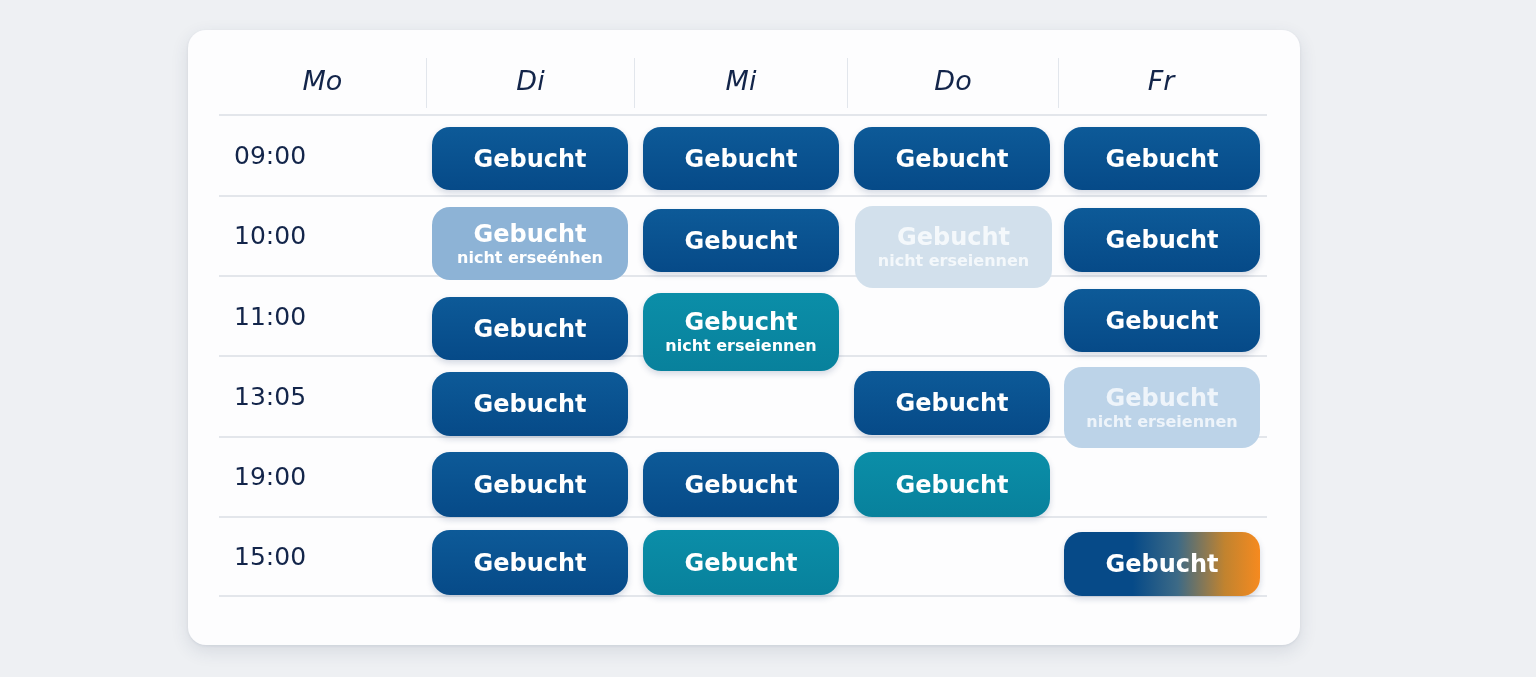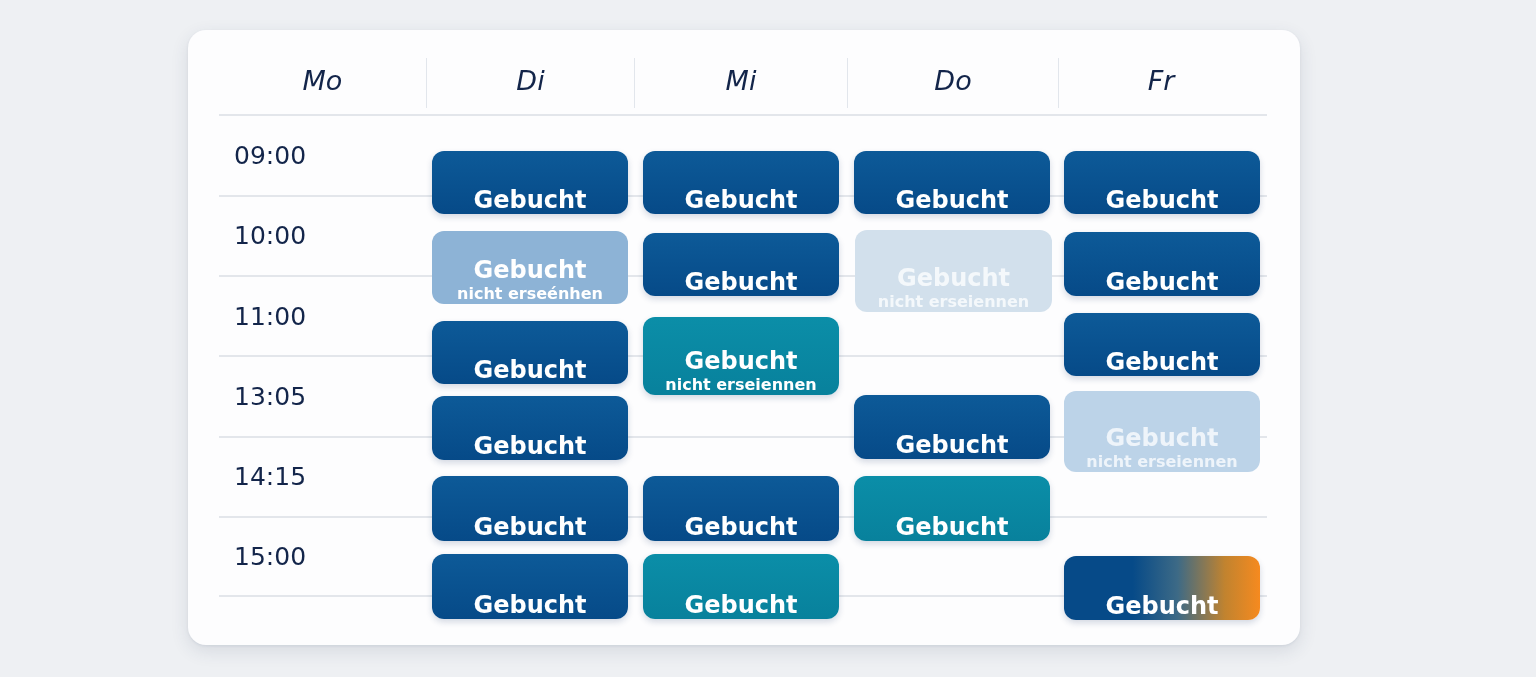--- a/index.html
+++ b/index.html
@@ -2,21 +2,21 @@
 <html><head>
 <meta charset="utf-8">
 <style>
   html,body{margin:0;padding:0;}
   body{width:1536px;height:677px;background:#eef0f3;position:relative;overflow:hidden;font-family:"DejaVu Sans","Liberation Sans",sans-serif;}
   .card{position:absolute;left:188px;top:30px;width:1112px;height:615px;background:#fdfdfe;border-radius:18px;box-shadow:0 6px 18px rgba(40,60,90,0.12),0 1px 3px rgba(40,60,90,0.08);}
   .hdr{position:absolute;top:55px;height:50px;display:flex;align-items:center;justify-content:center;font-size:27px;color:#13254a;font-weight:500;font-style:italic;}
   .vsep{position:absolute;top:58px;width:1px;height:50px;background:#e2e6ec;}
   .hline{position:absolute;left:219px;width:1048px;height:2px;background:#e3e6eb;}
   .time{position:absolute;left:234px;font-size:25px;color:#13254a;text-align:center;}
-  .blk{position:absolute;border-radius:12px;display:flex;flex-direction:column;align-items:center;justify-content:flex-end;color:#fff;box-shadow:0 3px 6px rgba(20,50,100,0.18);cursor:pointer;margin-top:24px;}
+  .blk{position:absolute;border-radius:18px;display:flex;flex-direction:column;align-items:center;justify-content:center;color:#fff;box-shadow:0 3px 6px rgba(20,50,100,0.18);cursor:pointer;}
   .blk .t{font-size:24px;font-weight:bold;line-height:28px;}
   .blk .s{font-size:16px;line-height:20px;font-weight:bold;}
   .booked{background:linear-gradient(180deg,#0d5a98 0%,#064a88 100%);}
   .teal{background:linear-gradient(180deg,#0b8ea8 0%,#08819c 100%);}
   .light{background:#8db3d6;box-shadow:none;}
   .faint{background:#d2e0ec;box-shadow:none;color:#f4f8fb;}
   .faint2{background:#bcd3e8;box-shadow:none;color:#eef4fa;}
   .orange{background:linear-gradient(90deg,#064a88 0%,#064a88 35%,#3d6a86 58%,#c1832f 82%,#f68a1f 100%);}
 </style>
 </head>
@@ -39,21 +39,21 @@
 <div class="hline" style="top:275px;"></div>
 <div class="hline" style="top:355px;"></div>
 <div class="hline" style="top:436px;"></div>
 <div class="hline" style="top:516px;"></div>
 <div class="hline" style="top:595px;"></div>
 
 <div class="time" style="top:141px;">09:00</div>
 <div class="time" style="top:221px;">10:00</div>
 <div class="time" style="top:302px;">11:00</div>
 <div class="time" style="top:382px;">13:05</div>
-<div class="time" style="top:462px;">14:15</div>
+<div class="time" style="top:462px;">19:00</div>
 <div class="time" style="top:542px;">15:00</div>
 
 <div class="blk booked" style="left:432px;top:127px;width:196px;height:63px;">
     <span class="t">Gebucht</span>
   </div>
 <div class="blk booked" style="left:643px;top:127px;width:196px;height:63px;">
     <span class="t">Gebucht</span>
   </div>
 <div class="blk booked" style="left:854px;top:127px;width:196px;height:63px;">
     <span class="t">Gebucht</span>

